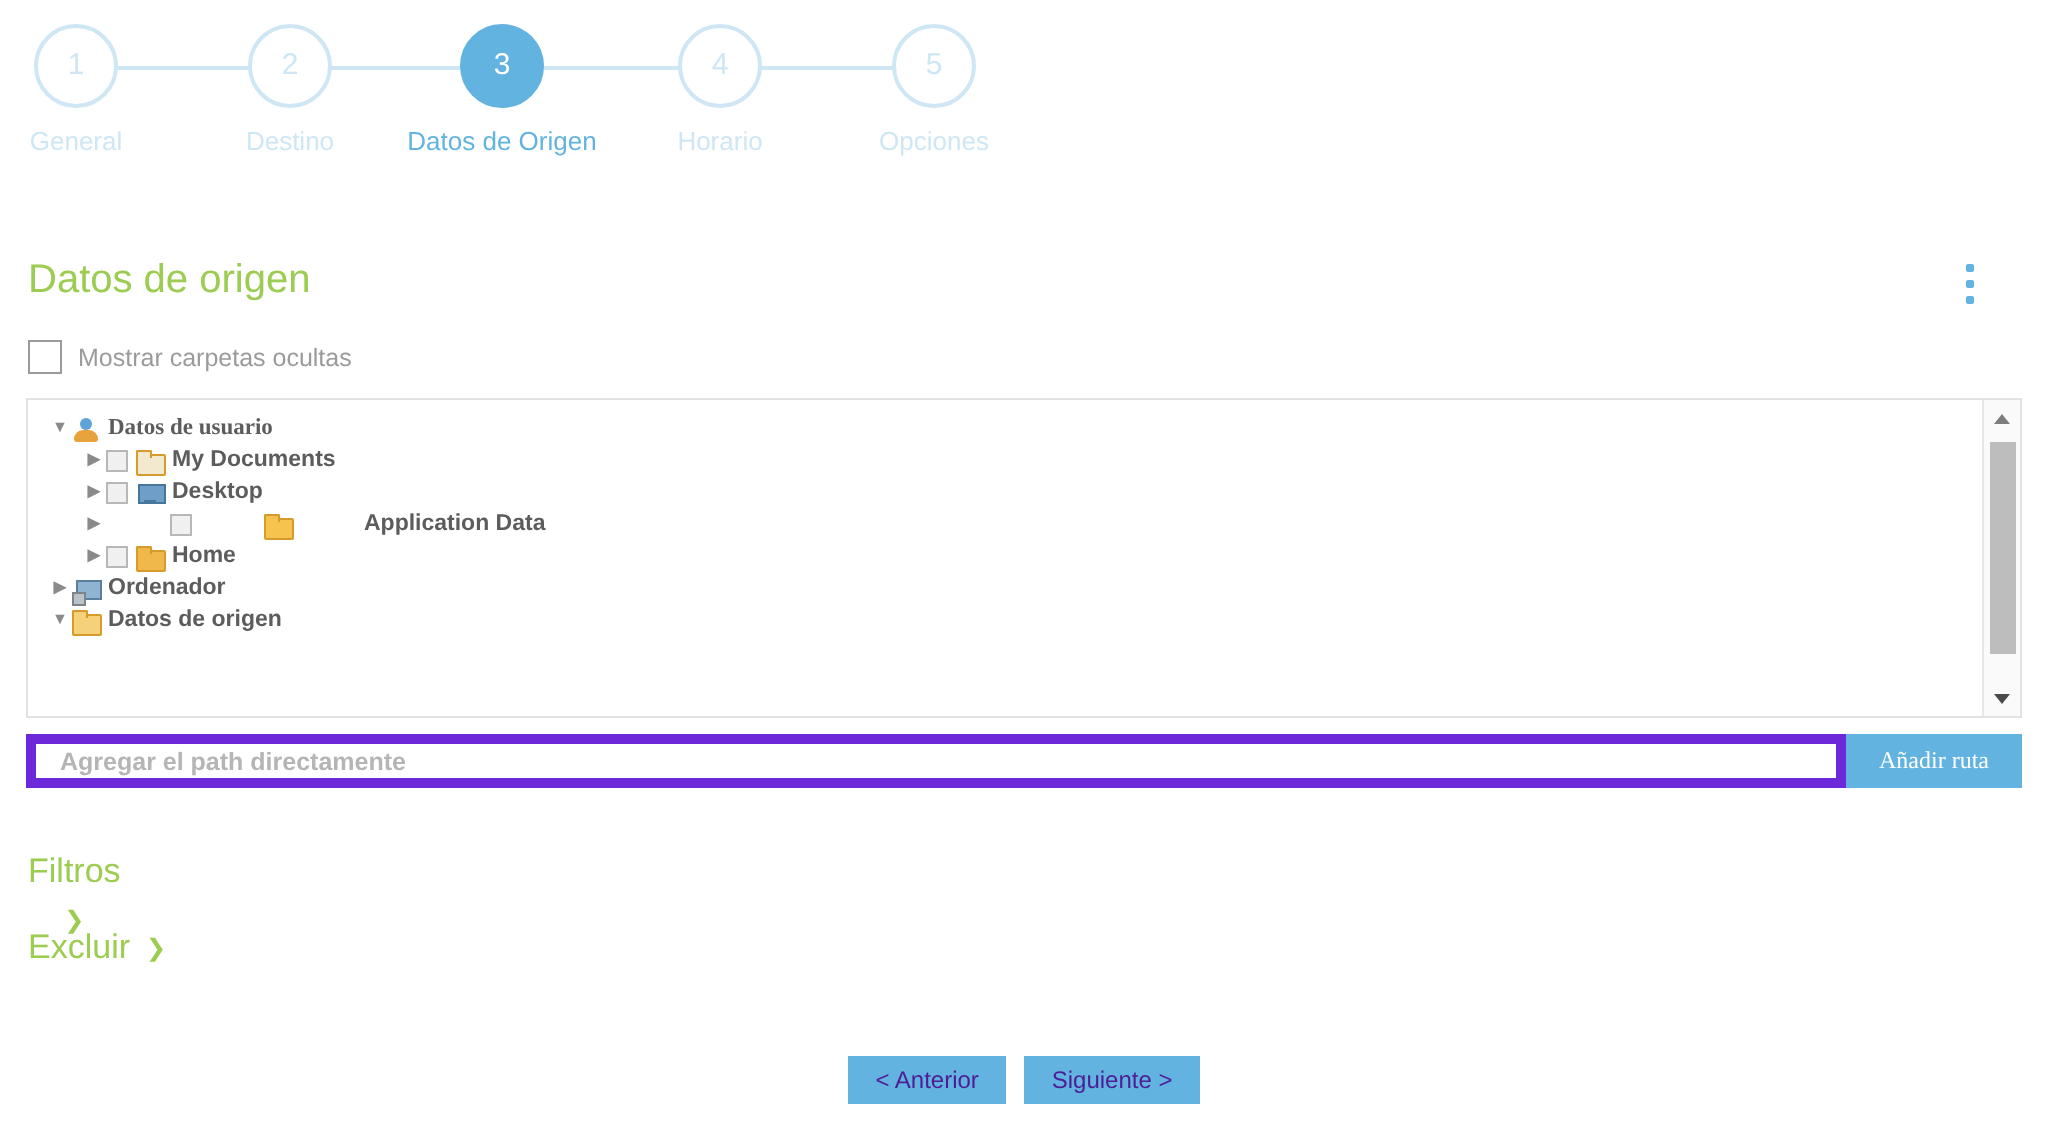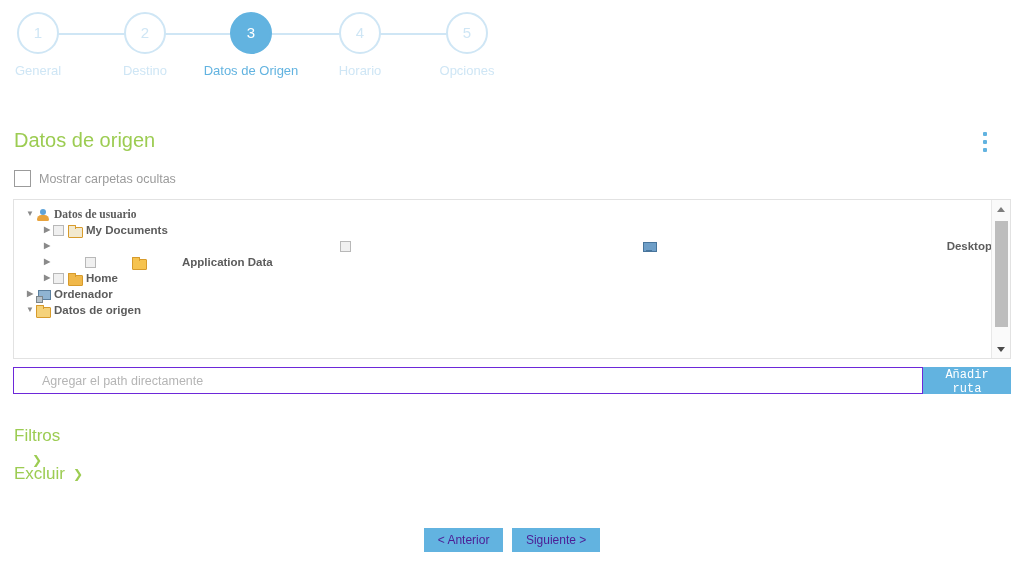--- a/index.html
+++ b/index.html
@@ -282,38 +282,39 @@
   
   #path-row {
     position: absolute;
     top: 367px; left: 13px;
     width: 998px; height: 27px;
     display: flex;
   }
   #path-input {
     flex: 1 1 auto;
     height: 27px;
-    border: 1px solid #6d28d9;
+    border: 5px solid #6d28d9;
     background: #fff;
-    padding: 0 28px;
+    padding: 0 12px;
     font-size: 12.5px;
     color: #5c5c5c;
     font-family: "Liberation Sans", sans-serif;
     outline: none;
+    font-weight: bold;
   }
   #path-input::placeholder { color: #b5b5b5; }
   #add-path-button {
     flex: 0 0 88px;
     height: 27px;
     background: #62b3e0;
     border: none;
     color: #ffffff;
     font-size: 12px;
     cursor: pointer;
-    font-family: Liberation Mono, monospace;
+    font-family: Liberation Serif, serif;
   }
 
   
   .collapse-head {
     position: absolute;
     left: 14px;
     font-size: 17px;
     color: #9ccc52;
     cursor: pointer;
     display: flex;
@@ -394,21 +395,21 @@
         <span class="tri open"></span>
         <span class="ico user"></span>
         <span>Datos de usuario</span>
       </div>
       <div class="tree-row" style="padding-left: 27px;">
         <span class="tri closed"></span>
         <span class="tbox"></span>
         <span class="ico folder folder-doc"></span>
         <span>My Documents</span>
       </div>
-      <div class="tree-row" style="padding-left: 27px; justify-content: space-between;">
+      <div class="tree-row" style="padding-left: 27px;">
         <span class="tri closed"></span>
         <span class="tbox"></span>
         <span class="ico monitor"></span>
         <span>Desktop</span>
       </div>
       <div class="tree-row" style="padding-left: 27px; gap: 32px;">
         <span class="tri closed"></span>
         <span class="tbox"></span>
         <span class="ico folder folder-app"></span>
         <span>Application Data</span>

